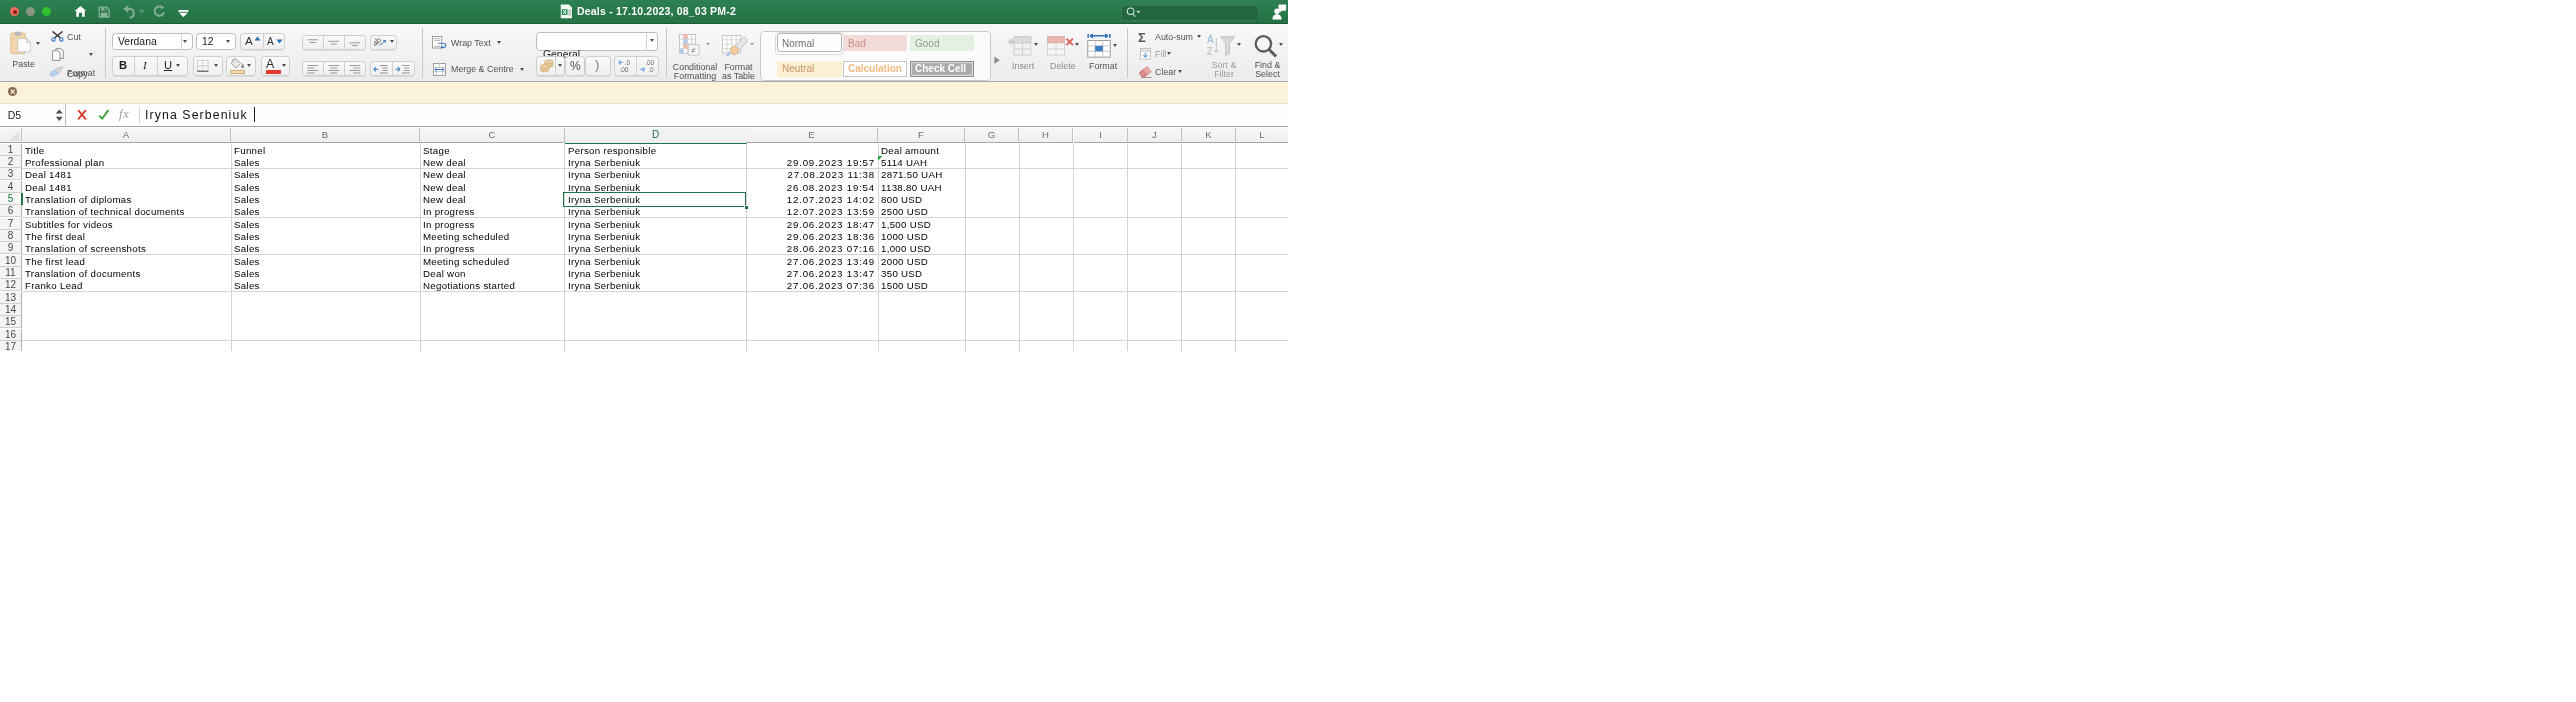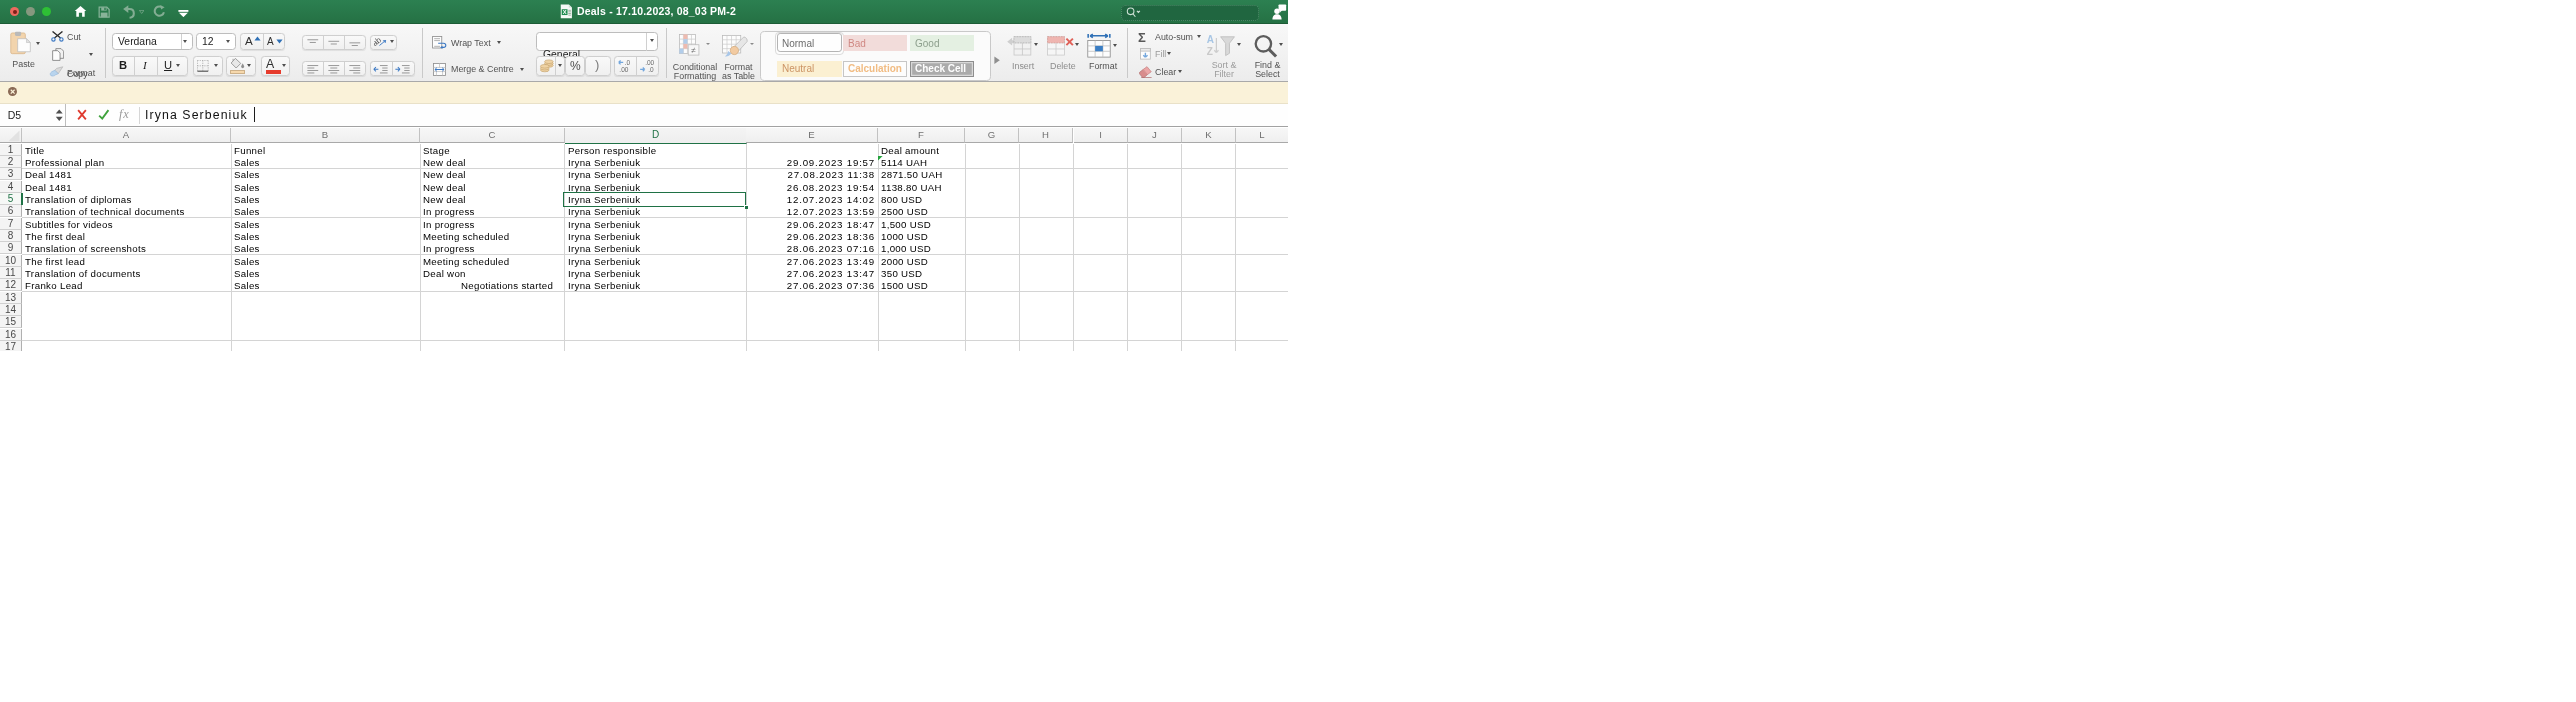--- a/index.html
+++ b/index.html
@@ -560,21 +560,21 @@
 
     <div class="cell" style="left:25px;top:139px;">Translation of documents</div>
     <div class="cell" style="left:234px;top:139px;">Sales</div>
     <div class="cell" style="left:423px;top:139px;">Deal won</div>
     <div class="cell" style="left:568px;top:139px;">Iryna Serbeniuk</div>
     <div class="cell rt" style="left:746px;top:139px;width:129px;">27.06.2023 13:47</div>
     <div class="cell" style="left:881px;top:139px;">350 USD</div>
 
     <div class="cell" style="left:25px;top:151px;">Franko Lead</div>
     <div class="cell" style="left:234px;top:151px;">Sales</div>
-    <div class="cell" style="left:437px;top:151px;padding-left:24px;">Negotiations started</div>
+    <div class="cell" style="left:399px;top:151px;padding-left:24px;">Negotiations started</div>
     <div class="cell" style="left:568px;top:151px;">Iryna Serbeniuk</div>
     <div class="cell rt" style="left:746px;top:151px;width:129px;">27.06.2023 07:36</div>
     <div class="cell" style="left:881px;top:151px;">1500 USD</div>
 
     <div class="abs" style="left:563px;top:64px;width:183px;height:15px;border:1.5px solid #1f7145;"></div>
     <div class="abs" style="left:744px;top:77px;width:3.5px;height:3.5px;background:#1f7145;border-left:0.8px solid #fff;border-top:0.8px solid #fff;"></div>
   </div>
 </div>
 
 

